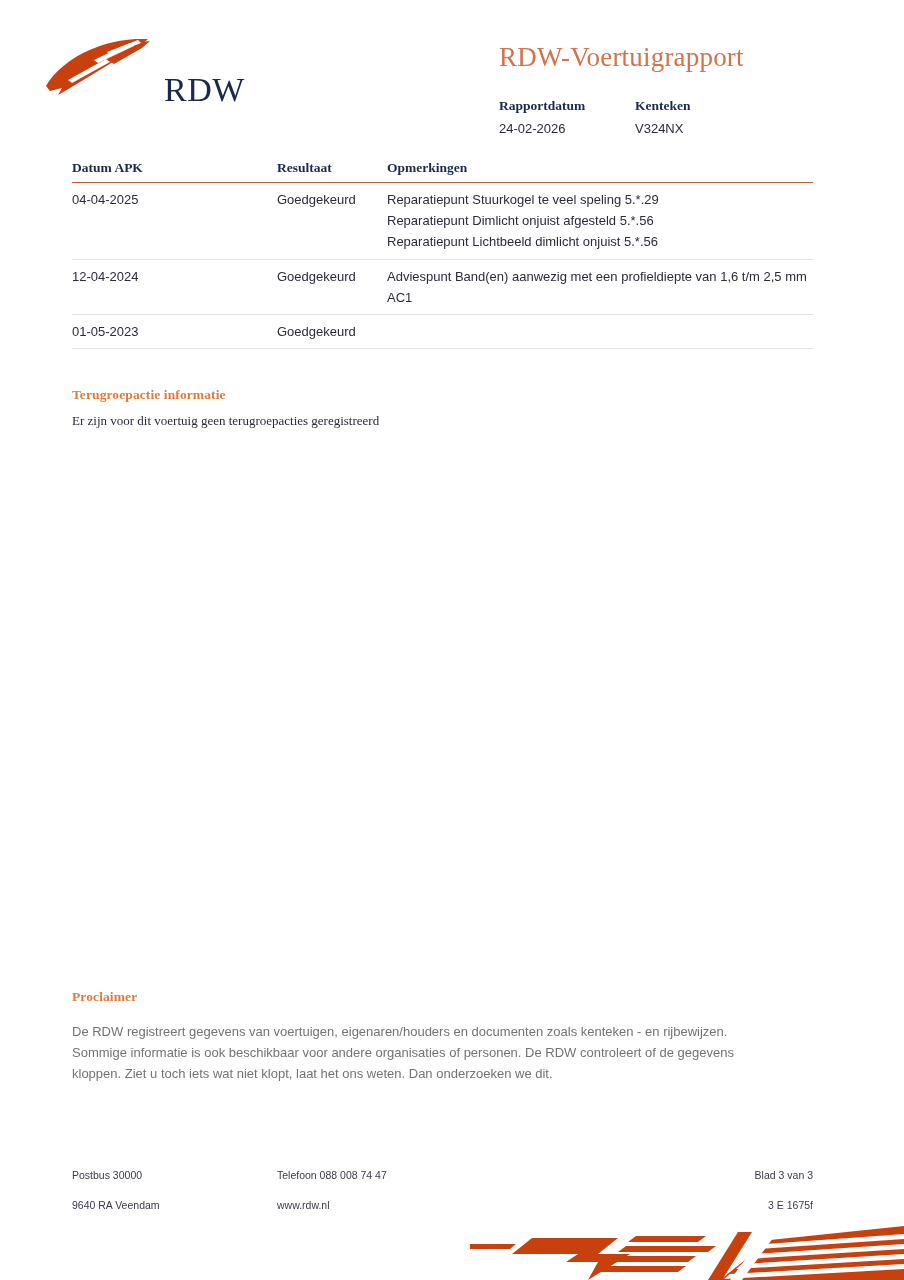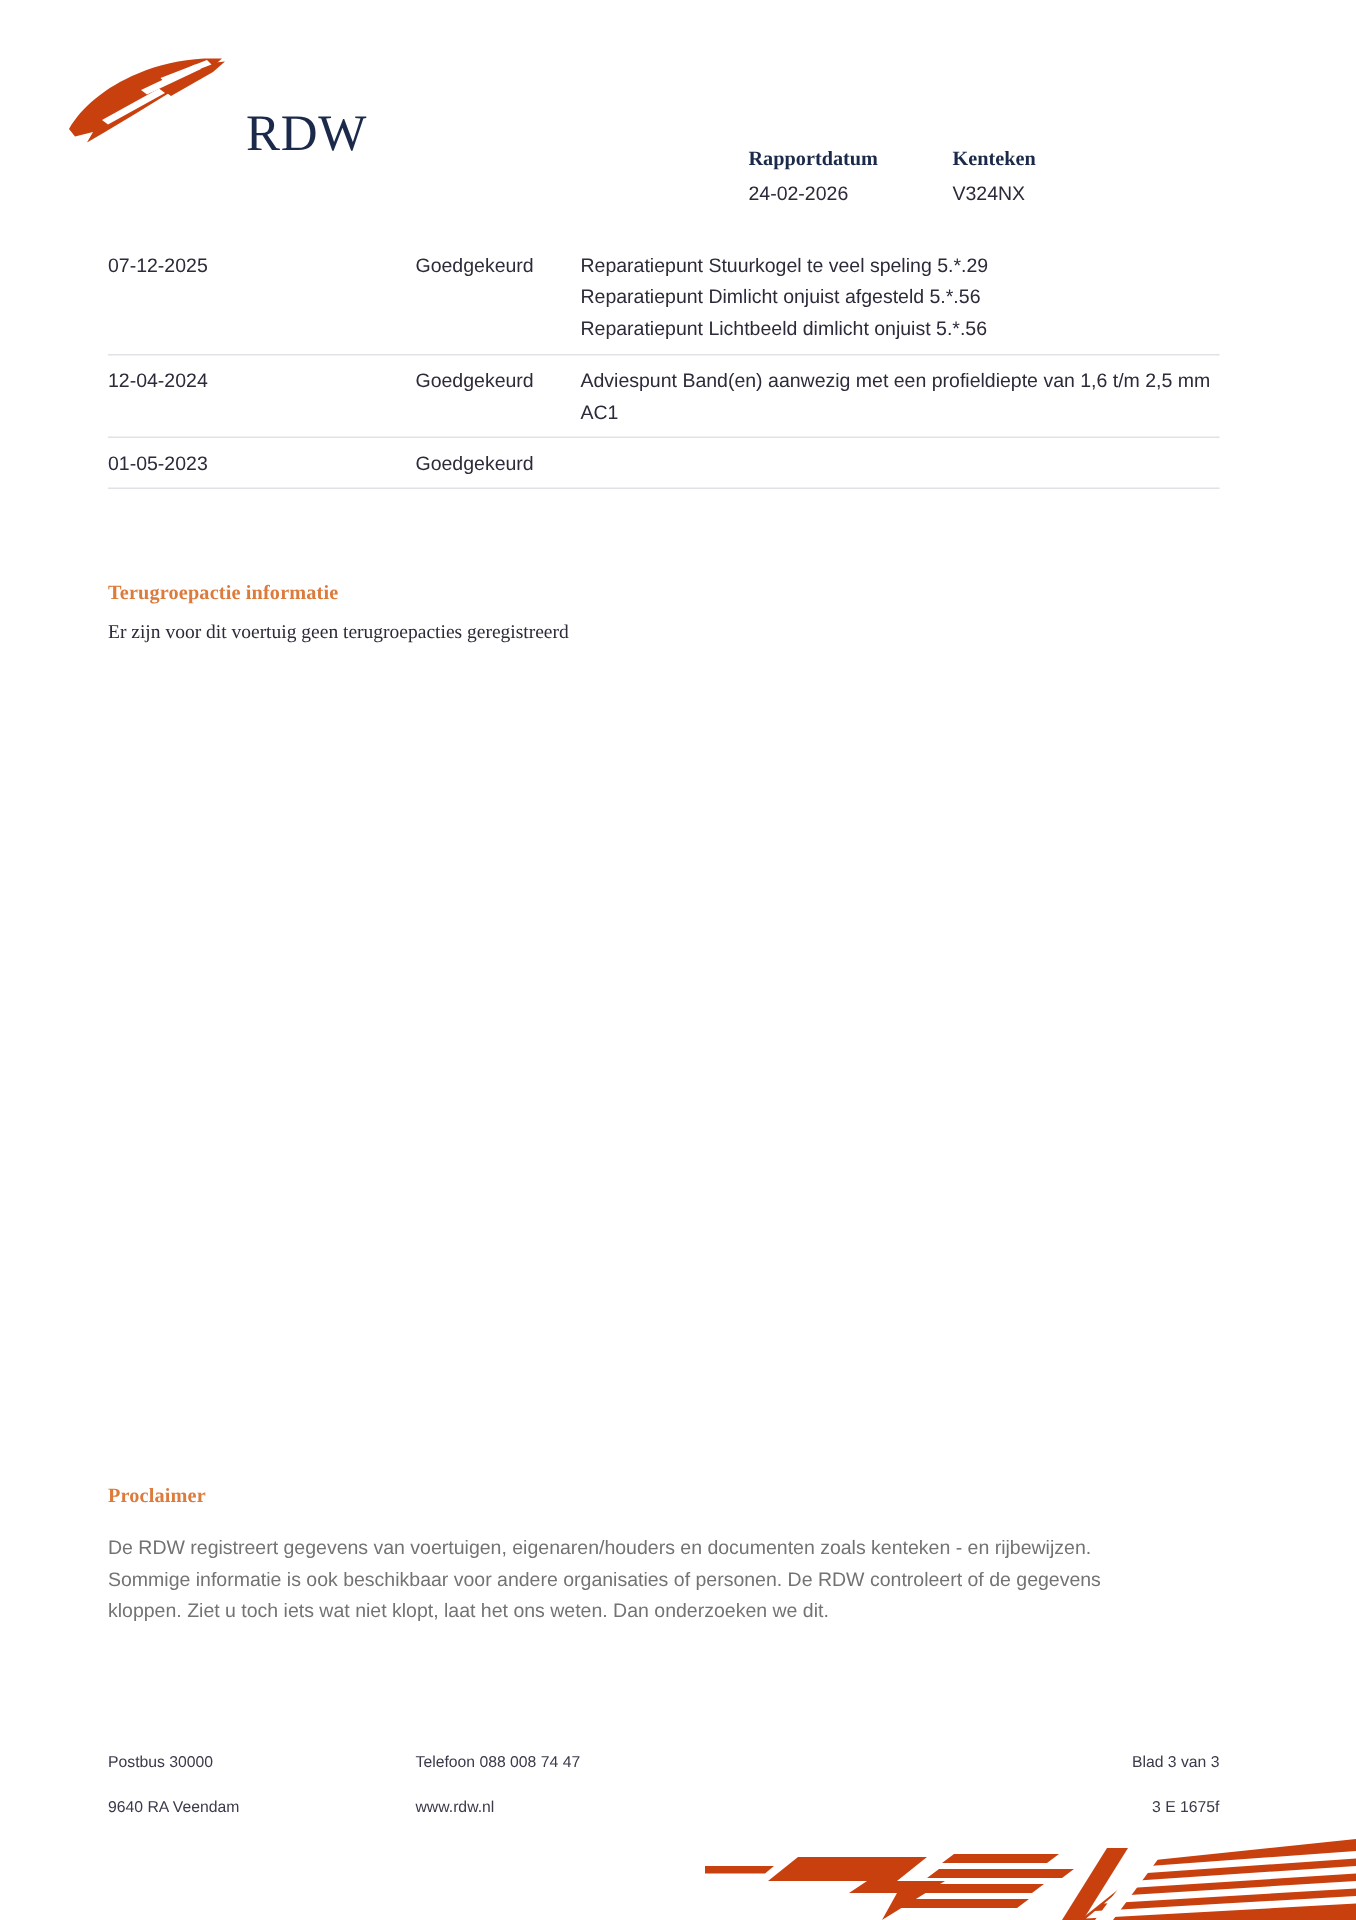--- a/index.html
+++ b/index.html
@@ -205,37 +205,43 @@
             <path d="M24 42 L 62 21 L 66 24 L 28 45 Z"></path>
             <path d="M50 22 L 86 5 L 90 8 L 54 25 Z"></path>
             <path d="M63 14 L 94 2 L 97 5 L 66 17 Z"></path>
             <path d="M74 29 L 92 19 L 95 22 L 77 32 Z"></path>
           </g>
         </svg>
       </span>
       <div class="logo-word">RDW</div>
     </div>
 
+    <div class="report-title">RDW-Voertuigrapport</div>
 
     <div class="meta">
       <div class="meta-col col-date">
         <span class="meta-label">Rapportdatum</span>
         <span class="meta-value">24-02-2026</span>
       </div>
       <div class="meta-col">
         <span class="meta-label">Kenteken</span>
         <span class="meta-value">V324NX</span>
       </div>
     </div>
   </div>
 
   <div class="apk-table">
+    <div class="apk-head">
+      <div class="th col-datum">Datum APK</div>
+      <div class="th col-result">Resultaat</div>
+      <div class="th col-remarks">Opmerkingen</div>
+    </div>
     <div id="apk-rows">
         <div class="apk-row">
-          <div class="td col-datum">07-12-2025</div>
+          <div class="td col-datum">04-04-2025</div>
           <div class="td col-result">Goedgekeurd</div>
           <div class="td col-remarks">
             <span class="remark-line">Reparatiepunt Stuurkogel te veel speling 5.*.29</span>
             <span class="remark-line">Reparatiepunt Dimlicht onjuist afgesteld 5.*.56</span>
             <span class="remark-line">Reparatiepunt Lichtbeeld dimlicht onjuist 5.*.56</span>
           </div>
         </div>
         <div class="apk-row">
           <div class="td col-datum">12-04-2024</div>
           <div class="td col-result">Goedgekeurd</div>

